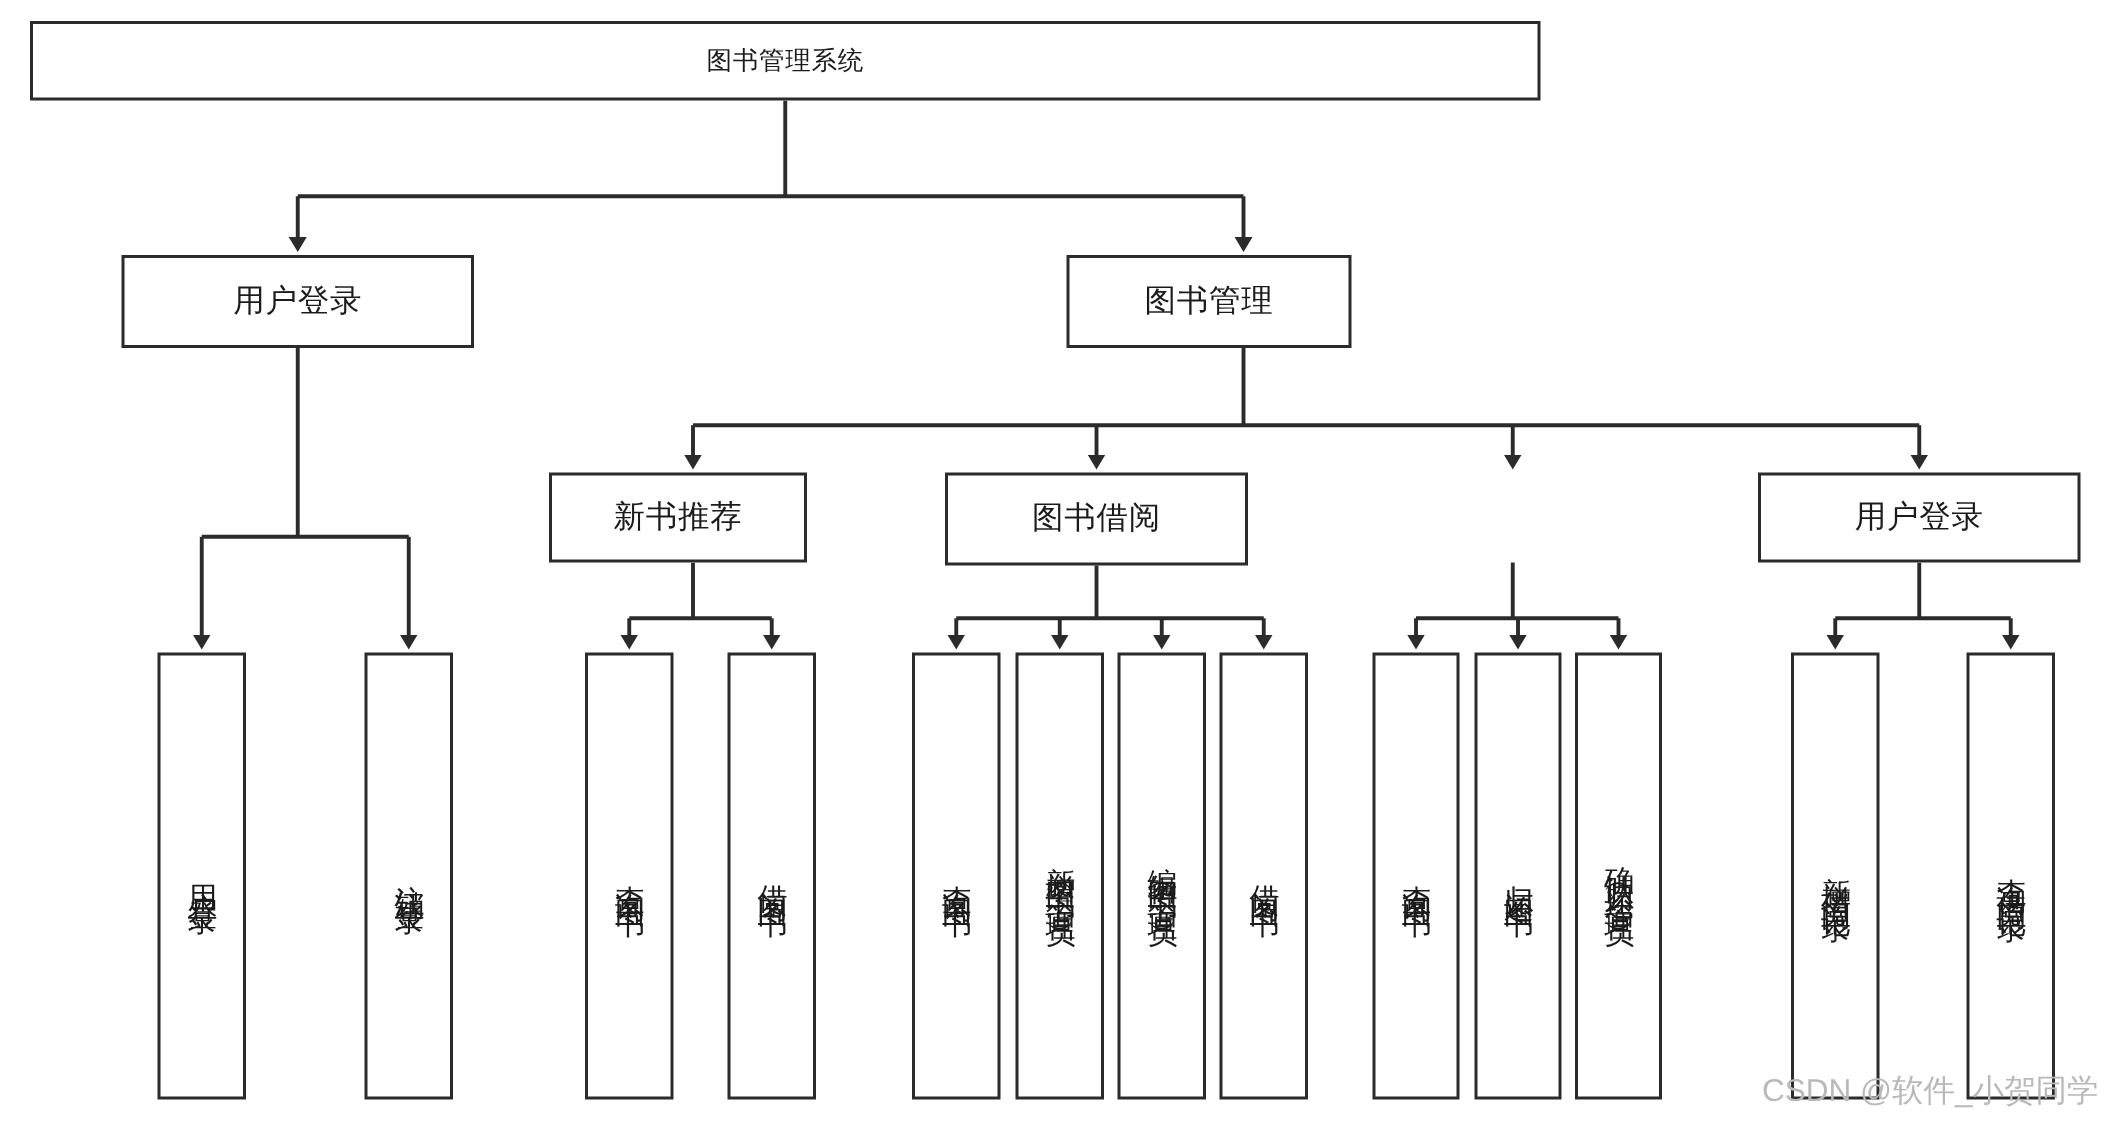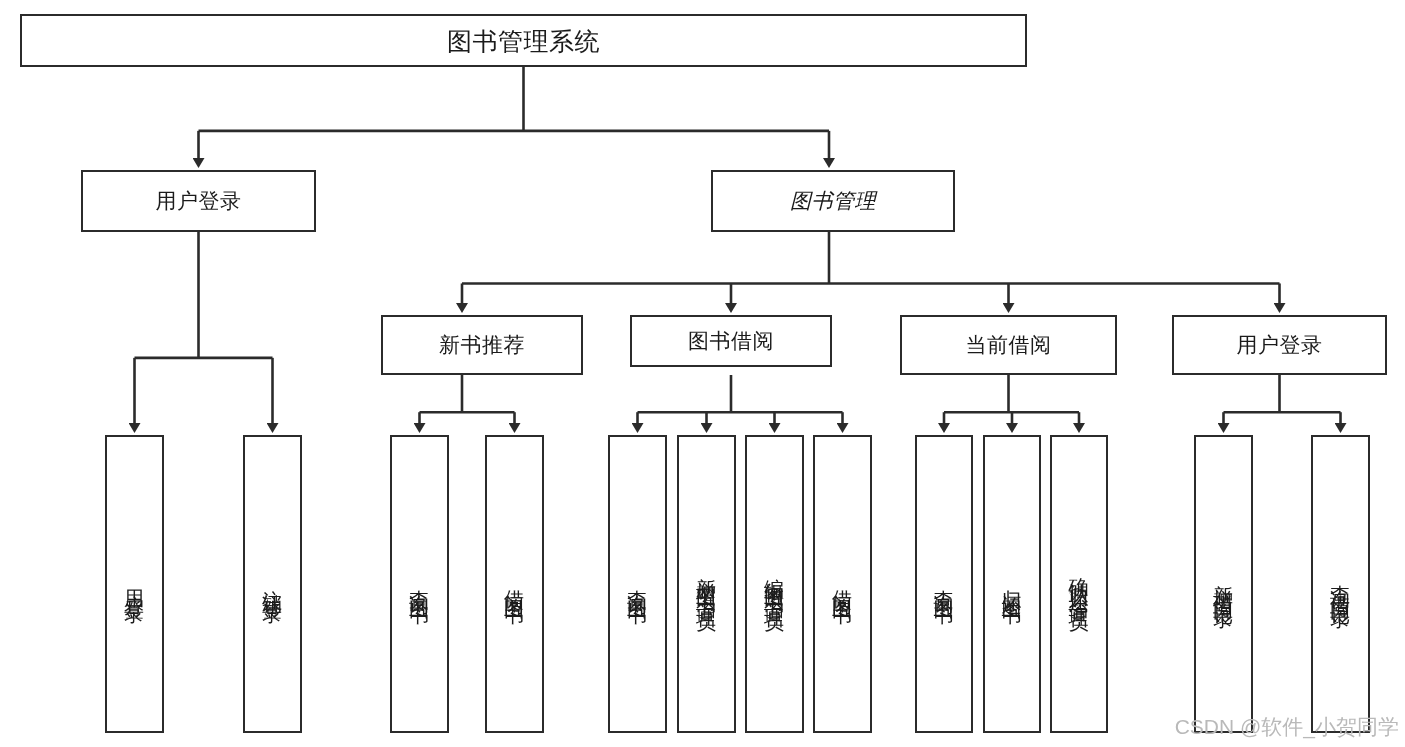--- a/index.html
+++ b/index.html
@@ -37,21 +37,21 @@
     display: block;
     text-align: center;
     line-height: 1.12;
     white-space: pre;
   }
   
   .h-node .node-label {
     font-size: 21px;
     letter-spacing: 0.5px;
   }
-  #n-root .node-label { font-size: 25px; }
+  #n-root .node-label { font-size: 17px; }
   
   .v-node {
     align-items: flex-start;
     justify-content: center;
     padding-top: 0;
   }
   .v-node .node-label {
     writing-mode: vertical-rl;
     text-orientation: upright;
     font-size: 20px;
@@ -121,32 +121,29 @@
       </g>
   </svg>
 
   <div class="node h-node" id="n-root" style="left: 20px; top: 14px; width: 1007px; height: 53px;">
     <span class="node-label">图书管理系统</span>
   </div>
 
   <div class="node h-node" id="n-login" style="left: 81px; top: 170px; width: 235px; height: 62px;">
     <span class="node-label">用户登录</span>
   </div>
-  <div class="node h-node" id="n-bookmgmt" style="left: 711px; top: 170px; width: 244px; height: 62px; font-style: italic;">
+  <div class="node h-node" id="n-bookmgmt" style="left: 711px; top: 170px; width: 190px; height: 62px;">
     <span class="node-label">图书管理</span>
   </div>
 
-  <div class="node h-node" id="n-newbook" style="left: 381px; top: 315px; width: 202px; height: 60px;">
+  <div class="node h-node" id="n-newbook" style="left: 366px; top: 315px; width: 172px; height: 60px;">
     <span class="node-label">新书推荐</span>
   </div>
-  <div class="node h-node" id="n-borrow" style="left: 630px; top: 315px; width: 202px; height: 52px;">
+  <div class="node h-node" id="n-borrow" style="left: 630px; top: 315px; width: 202px; height: 62px;">
     <span class="node-label">图书借阅</span>
-  </div>
-  <div class="node h-node" id="n-current" style="left: 900px; top: 315px; width: 217px; height: 60px;">
-    <span class="node-label">当前借阅</span>
   </div>
   <div class="node h-node" id="n-record" style="left: 1172px; top: 315px; width: 215px; height: 60px;">
     <span class="node-label">用户登录</span>
   </div>
 
   <div class="node v-node" id="n-leaf-user-login" style="left: 105px; top: 435px; width: 59px; height: 298px;">
     <span class="node-label">用户登录</span>
   </div>
   <div class="node v-node" id="n-leaf-logout" style="left: 243px; top: 435px; width: 59px; height: 298px;">
     <span class="node-label">注销登录</span>

